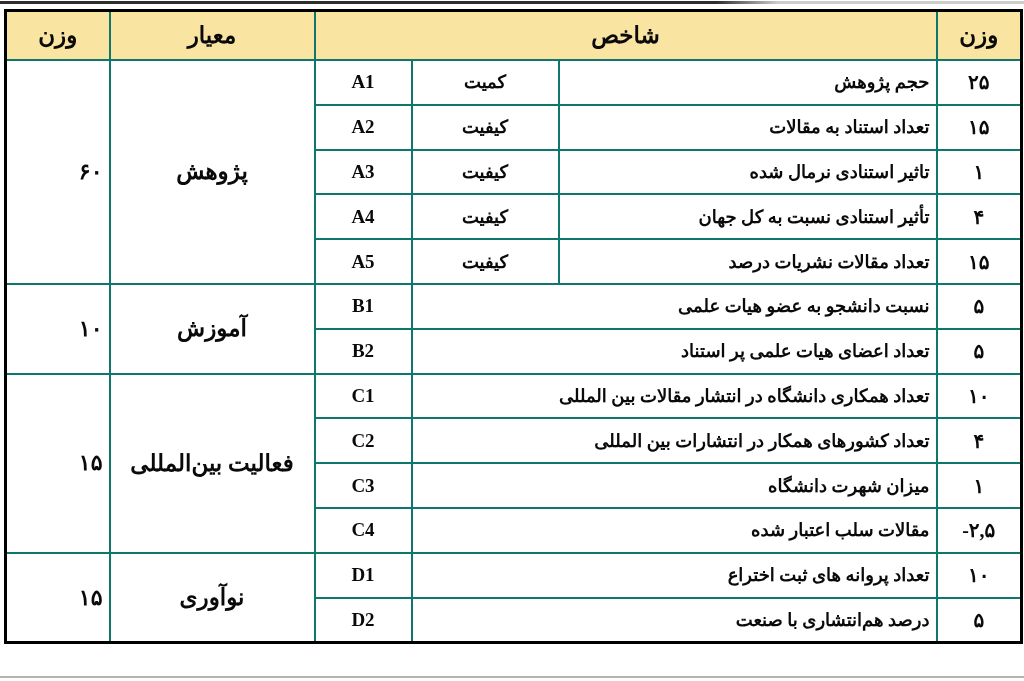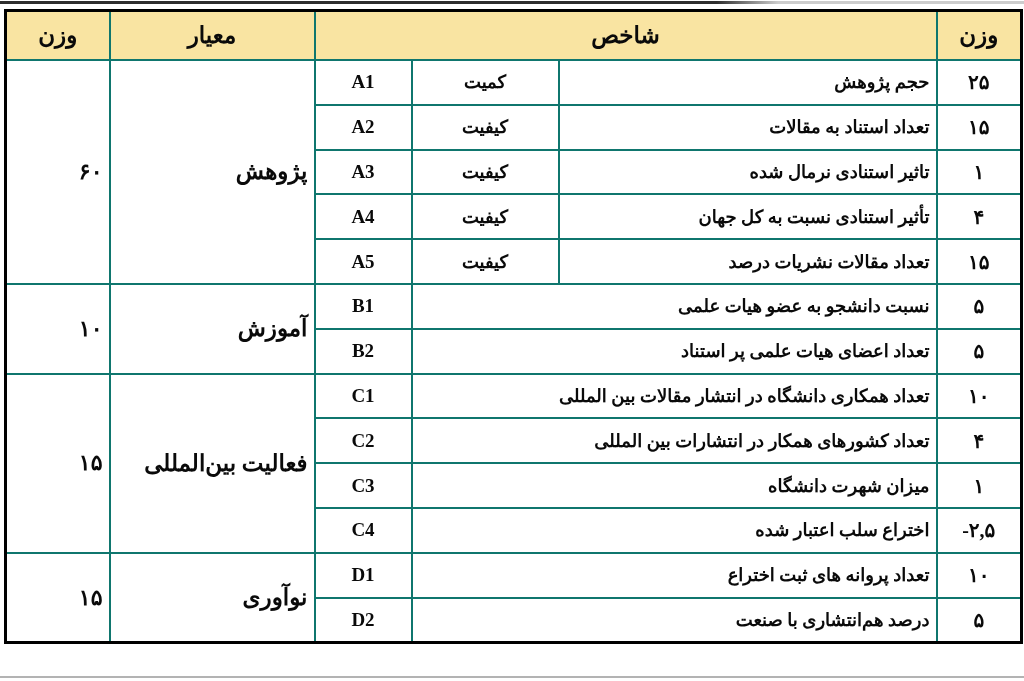--- a/index.html
+++ b/index.html
@@ -67,20 +67,21 @@
   td.type {
     text-align: center;
     font-size: 18px;
   }
   td.code {
     text-align: center;
     font-size: 19px;
     direction: ltr;
   }
   td.criterion {
+    text-align: center;
     font-size: 23px;
   }
   td.cweight {
     text-align: right;
     font-size: 22px;
   }
 </style>
 </head>
 <body>
 
@@ -166,21 +167,21 @@
         <td class="desc" colspan="2">تعداد کشورهای همکار در انتشارات بین المللی</td>
         <td class="code">C2</td>
       </tr>
       <tr>
         <td class="num">۱</td>
         <td class="desc" colspan="2">میزان شهرت دانشگاه</td>
         <td class="code">C3</td>
       </tr>
       <tr>
         <td class="num">-۲,۵</td>
-        <td class="desc" colspan="2">اختراع سلب اعتبار شده</td>
+        <td class="desc" colspan="2">مقالات سلب اعتبار شده</td>
         <td class="code">C4</td>
       </tr>
 
       <tr>
         <td class="num">۱۰</td>
         <td class="desc" colspan="2">تعداد پروانه های ثبت اختراع</td>
         <td class="code">D1</td>
         <td class="criterion" rowspan="2">نوآوری</td>
         <td class="num cweight" rowspan="2">۱۵</td>
       </tr>

